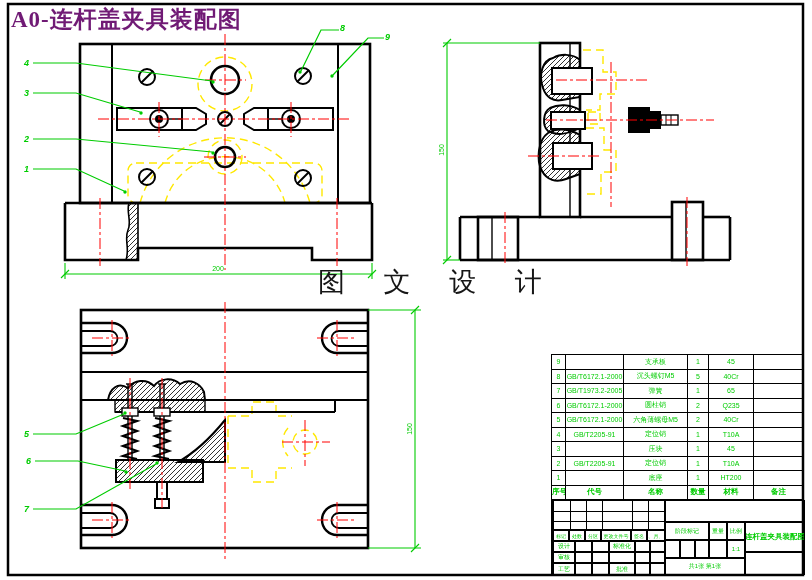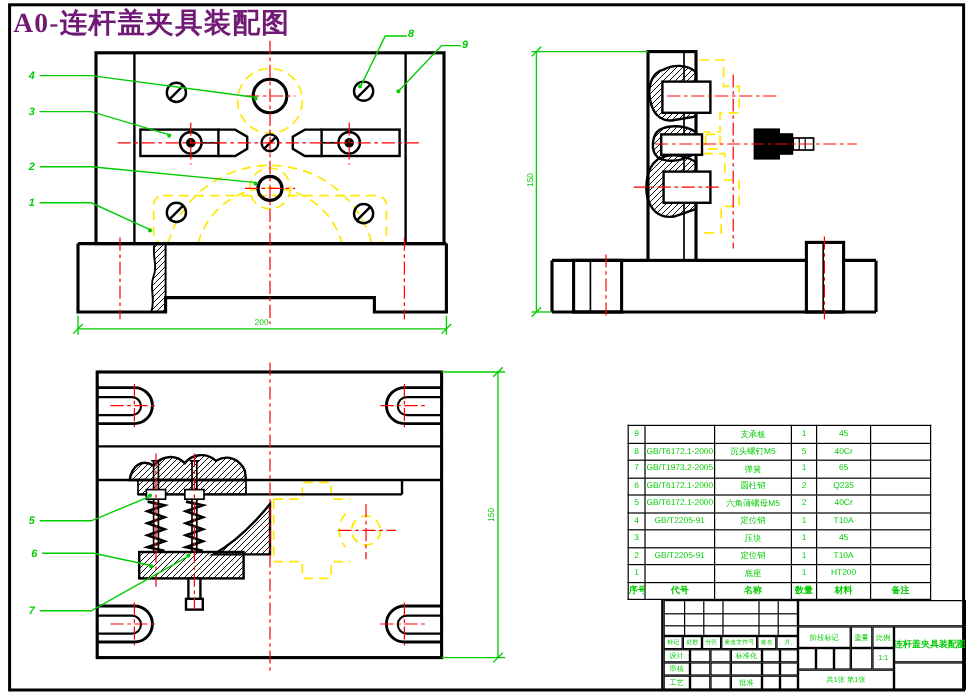--- a/index.html
+++ b/index.html
@@ -6,21 +6,21 @@
   .canvas{position:relative;width:812px;height:580px;background:#ffffff;overflow:hidden;
           font-family:"Liberation Sans",sans-serif;}
   .drawing-title{position:absolute;left:11px;top:4px;font-size:23px;font-weight:bold;
           color:#701a75;font-family:"Liberation Serif",serif;letter-spacing:1px;white-space:nowrap;}
   .watermark{position:absolute;left:318px;top:264px;font-size:27px;color:#161616;
           font-family:"DejaVu Serif",serif;letter-spacing:15px;white-space:nowrap;}
   svg text{font-family:"Liberation Sans",sans-serif;}
   .gt{fill:#00cc00;font-size:9px;font-style:italic;font-weight:bold;}
   .gd{fill:#00cc00;font-size:7px;text-anchor:middle;}
   
-  .bom{position:absolute;left:523px;top:354px;width:252px;height:146px;border-collapse:collapse;
+  .bom{position:absolute;left:551px;top:354px;width:252px;height:146px;border-collapse:collapse;
        table-layout:fixed;}
   .bom td{border:1px solid #000;color:#00cc00;font-size:7px;text-align:center;padding:0;
        height:13px;overflow:hidden;white-space:nowrap;}
   .bom .hd td{font-weight:bold;font-size:7.5px;}
   
   .tb{position:absolute;left:551px;top:500px;width:252px;height:75px;border-left:2px solid #000;
       box-sizing:border-box;}
   .tb .cell{position:absolute;border:1px solid #000;box-sizing:border-box;color:#00cc00;
       display:flex;align-items:center;justify-content:center;overflow:hidden;white-space:nowrap;}
   .f5{font-size:5px;} .f6{font-size:6px;} .f7{font-size:7.5px;font-weight:bold;}
@@ -302,20 +302,21 @@
           <line x1="411" y1="314" x2="419" y2="306"></line>
           <line x1="411" y1="552" x2="419" y2="544"></line>
         </g>
         <text class="gd" x="412" y="429" transform="rotate(-90 412 429)">150</text>
       </g>
     </g>
   </svg>
 
   <div class="drawing-title">A0-连杆盖夹具装配图</div>
 
+  <div class="watermark">图 文 设 计</div>
 
   <table class="bom">
     <colgroup>
       <col style="width:14px">
         <col style="width:58px">
         <col style="width:64px">
       <col style="width:21px">
         <col style="width:45px">
         <col style="width:50px">
     </colgroup>

